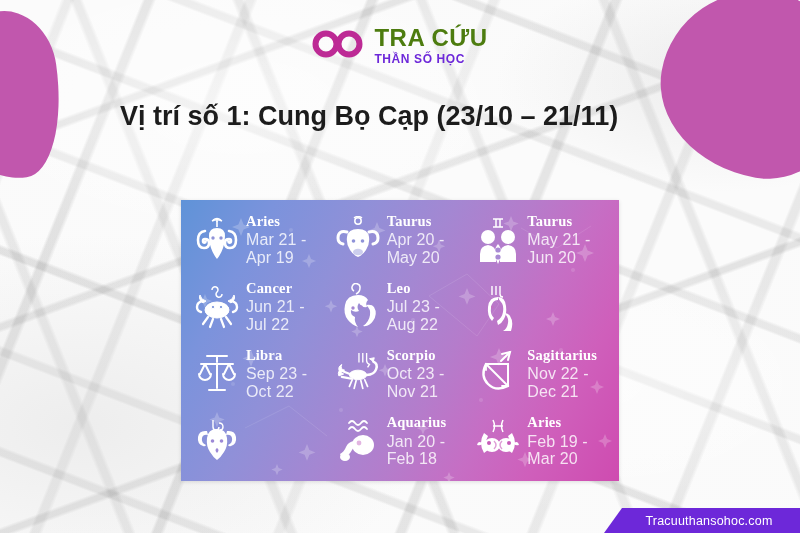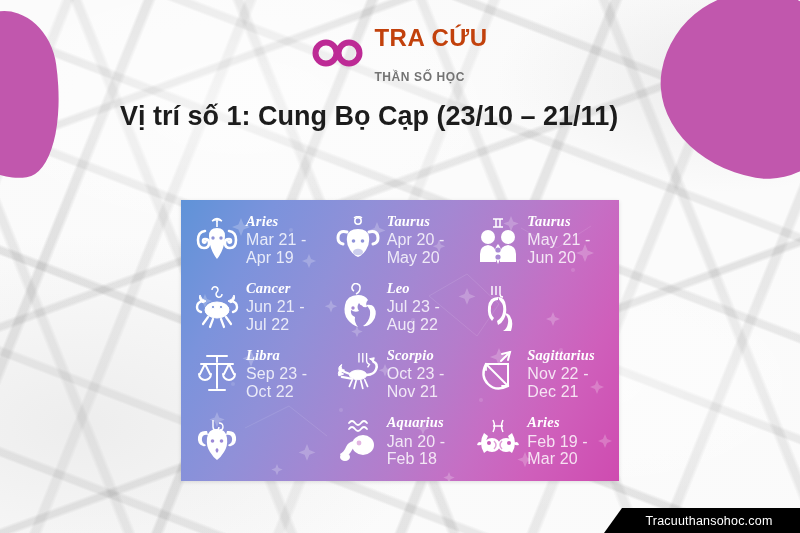--- a/index.html
+++ b/index.html
@@ -51,26 +51,26 @@
   }
 
   
   .logo {
     position: absolute; left: 0; right: 0; top: 26px;
     display: flex; align-items: center; justify-content: center; gap: 10px;
   }
   .logo-mark { flex: 0 0 auto; }
   .logo-text { line-height: 1; }
   .logo-main {
-    font-size: 24px; font-weight: 700; color: #c2410c;
+    font-size: 24px; font-weight: 700; color: #4d7c0f;
     letter-spacing: .5px;
   }
   .logo-sub {
-    font-size: 12px; font-weight: 700; color: #737373;
-    letter-spacing: .6px; margin-top: 21px;
+    font-size: 12px; font-weight: 700; color: #6d28d9;
+    letter-spacing: .6px; margin-top: 3px;
   }
 
   
   .heading {
     position: absolute; left: 120px; width: 560px; top: 98px;
     font-size: 27px; font-weight: 700; color: #1c1c1c;
     line-height: 1.35;
   }
 
   
@@ -99,34 +99,34 @@
   }
   .sign-icon {
     flex: 0 0 auto;
     width: 44px; height: 50px;
     display: flex; align-items: center; justify-content: center;
   }
   .sign-icon svg { display: block; }
   .sign-text { line-height: 1.12; }
   .sign-name {
     font-family: "Liberation Serif", serif;
-    font-style: italic; font-weight: 700;
+    font-weight: 700;
     font-size: 14.5px; color: #ffffff;
     letter-spacing: .2px;
   }
   .sign-date {
     font-size: 16px; color: rgba(255,255,255,.82);
     margin-top: 2px; letter-spacing: .1px;
   }
 
   
   .banner {
     position: absolute; right: 0; bottom: 0;
     height: 25px; width: 196px;
-    background: #000000;
+    background: #6d28d9;
     clip-path: polygon(18px 0, 100% 0, 100% 100%, 0 100%);
     display: flex; align-items: center; justify-content: center;
   }
   .banner-text {
     color: #ffffff; font-size: 12.5px; font-weight: 500;
     letter-spacing: .2px; padding-left: 14px;
   }
 </style>
 </head>
 <body>

